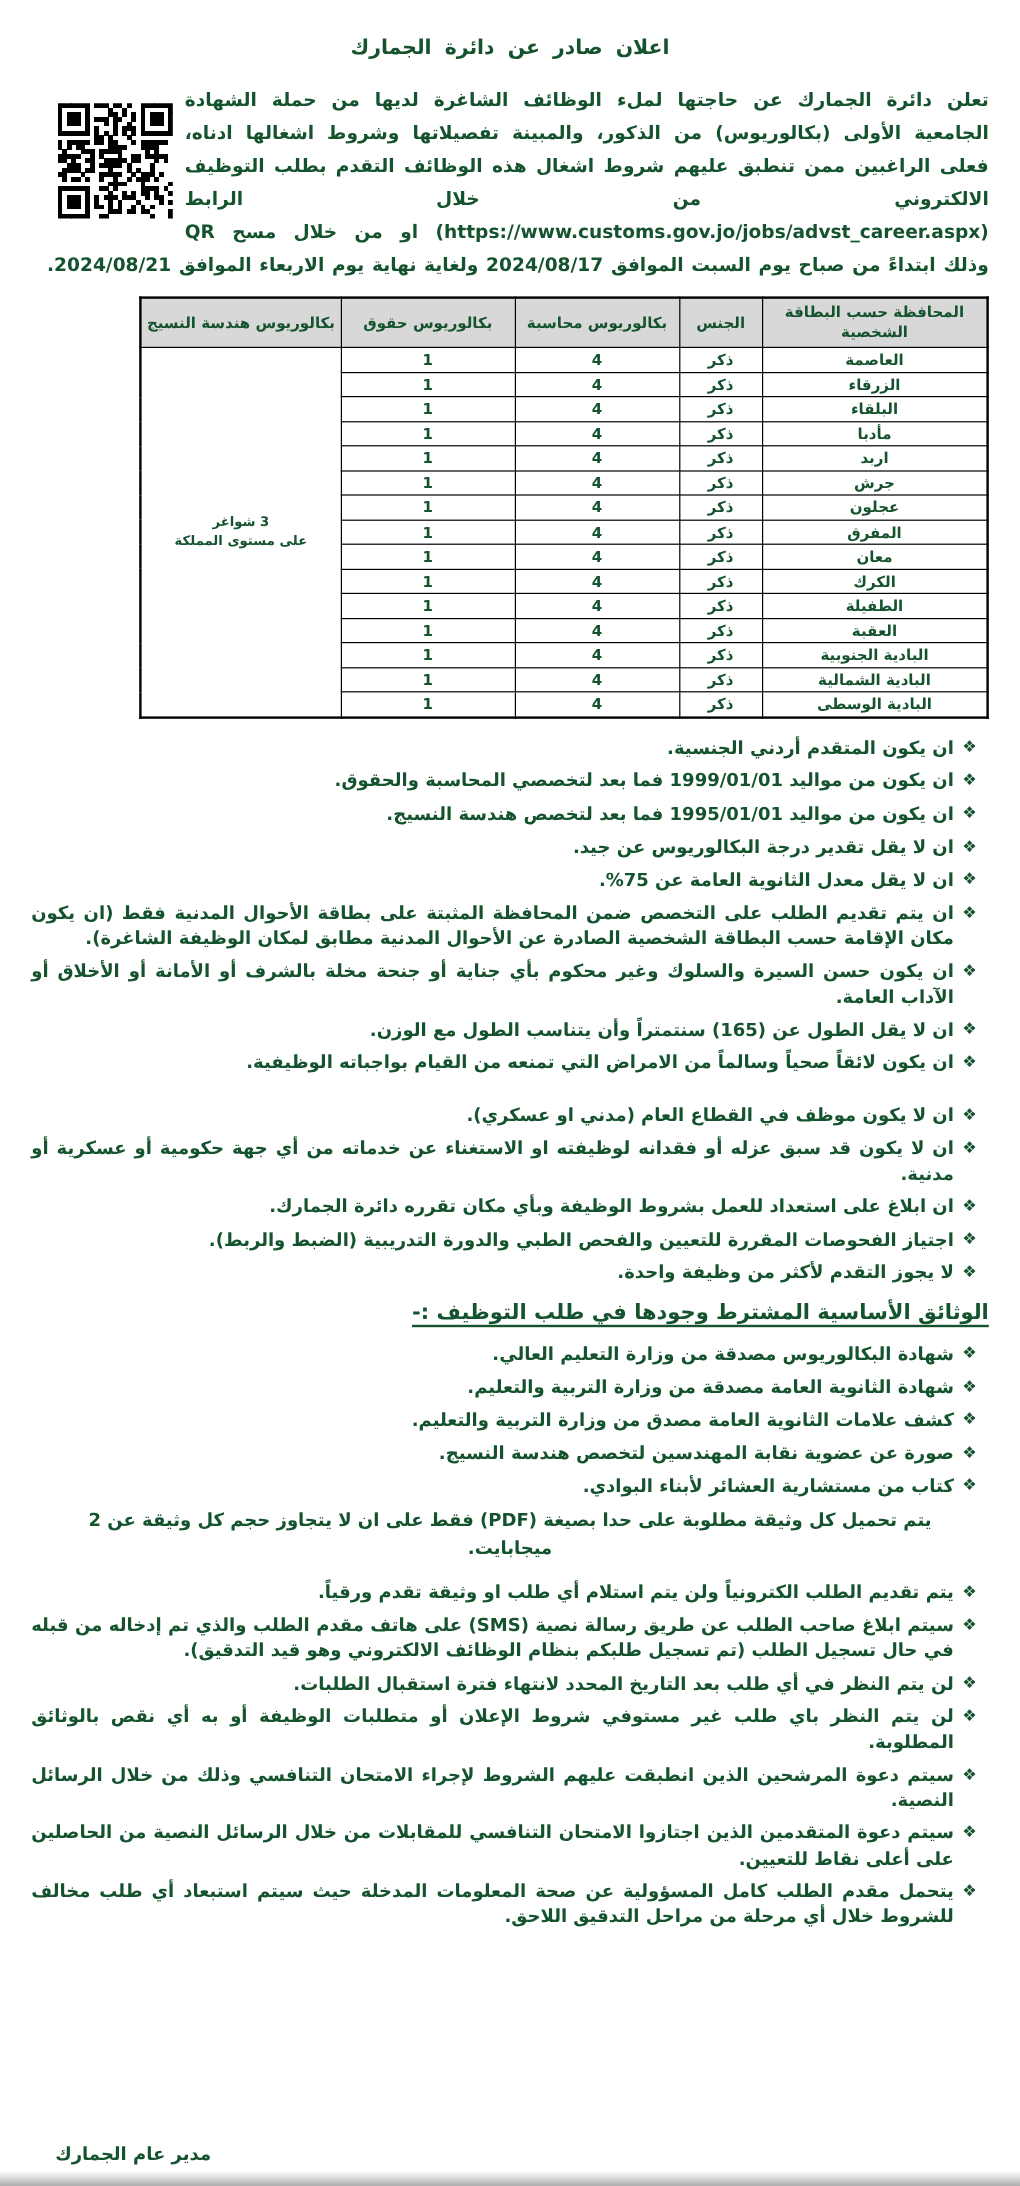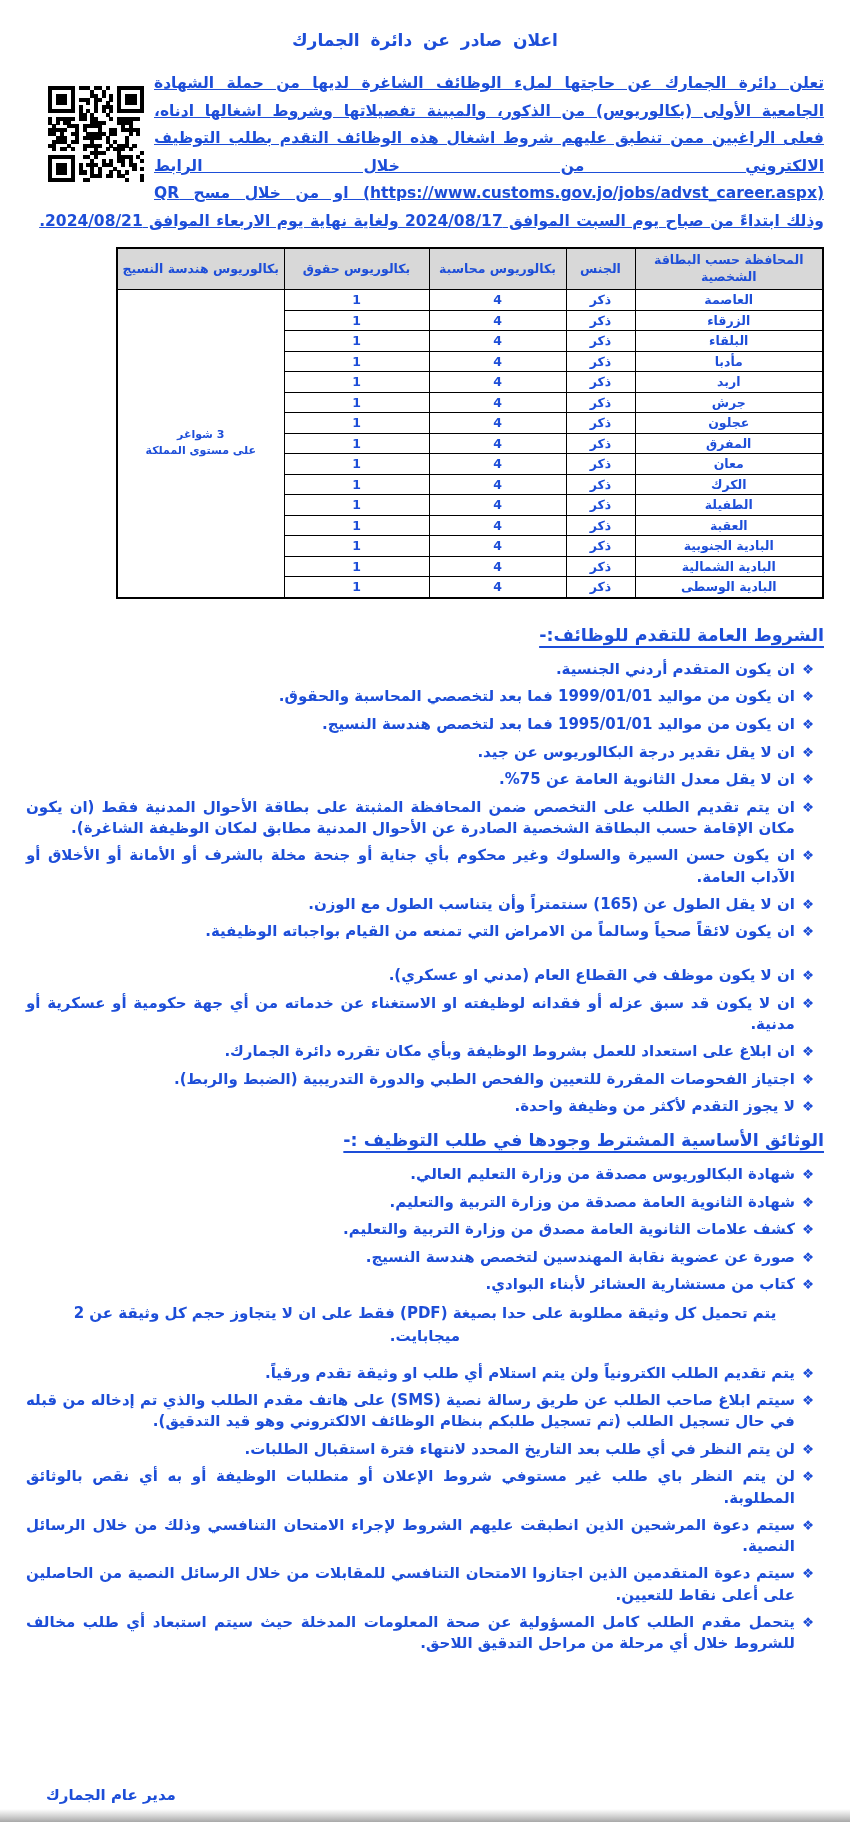--- a/index.html
+++ b/index.html
@@ -1,34 +1,33 @@
 <!DOCTYPE html>
 <html lang="ar" dir="rtl"><head>
 <meta charset="utf-8">
 <style>
   html,body{margin:0;padding:0;background:#e8e8e8;}
   .page{
     position:relative;width:850px;height:1822px;margin:0 auto;background:#ffffff;
-    font-family:"DejaVu Sans",sans-serif;font-weight:bold;color:#1d4ed8;
+    font-family:"DejaVu Sans",sans-serif;font-weight:bold;color:#14532d;
     direction:rtl;overflow:hidden;box-sizing:border-box;
   }
   .content{padding:24px 26px 0 26px;}
   .doc-title{
     text-align:center;font-size:17px;margin:6px 0 20px 0;font-weight:bold;
     word-spacing:5px;letter-spacing:0;
   }
   .intro-wrap{position:relative;}
   .qr{
     float:left;width:96px;height:96px;margin:16px 10px 8px 22px;
   }
   .qr svg{width:96px;height:96px;display:block;}
   .intro{
     font-size:15.5px;line-height:1.78;text-align:justify;margin:0;
     word-spacing:1px;
-    text-decoration:underline;
   }
   .clear{clear:both;height:0;}
   .sec-heading{
     font-size:17.5px;font-weight:bold;margin:26px 0 10px 0;
     text-decoration:underline;text-underline-offset:5px;text-decoration-thickness:1.5px;
   }
   .sec-heading.first{margin-top:22px;}
   
   .vac-table{
     border-collapse:collapse;width:706px;margin:12px 0 0 0;
@@ -505,21 +504,20 @@
           <tr>
             <td>البادية الوسطى</td>
             <td>ذكر</td>
             <td>4</td>
             <td>1</td>
           </tr>
 
       </tbody>
     </table>
 
-    <h2 class="sec-heading">الشروط العامة للتقدم للوظائف:-</h2>
     <div class="blist conditions">
 
         <div class="li">
           <span class="bullet">❖</span>
           <span class="li-text">ان يكون المتقدم أردني الجنسية.</span>
         </div>
 
         <div class="li">
           <span class="bullet">❖</span>
           <span class="li-text">ان يكون من مواليد 1999/01/01 فما بعد لتخصصي المحاسبة والحقوق.</span>

